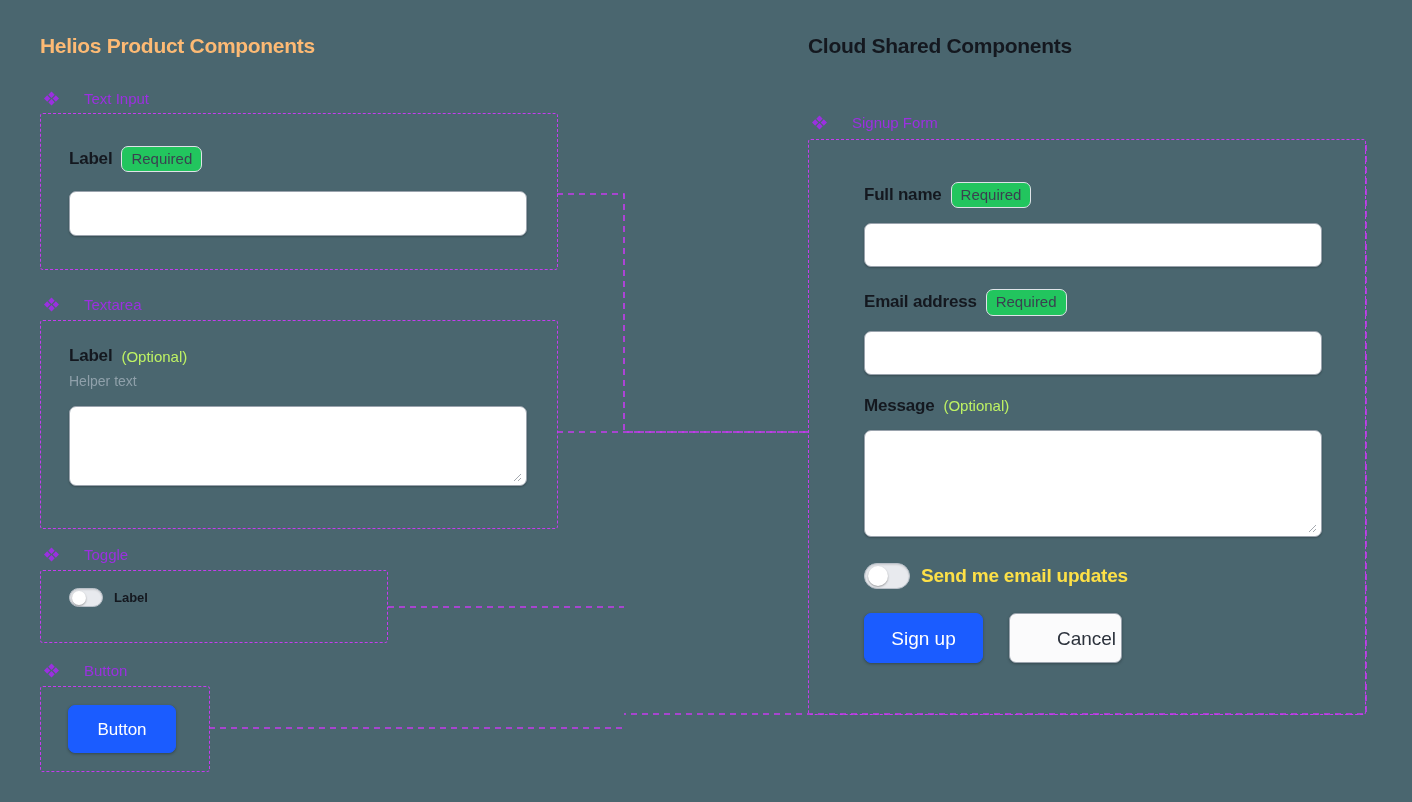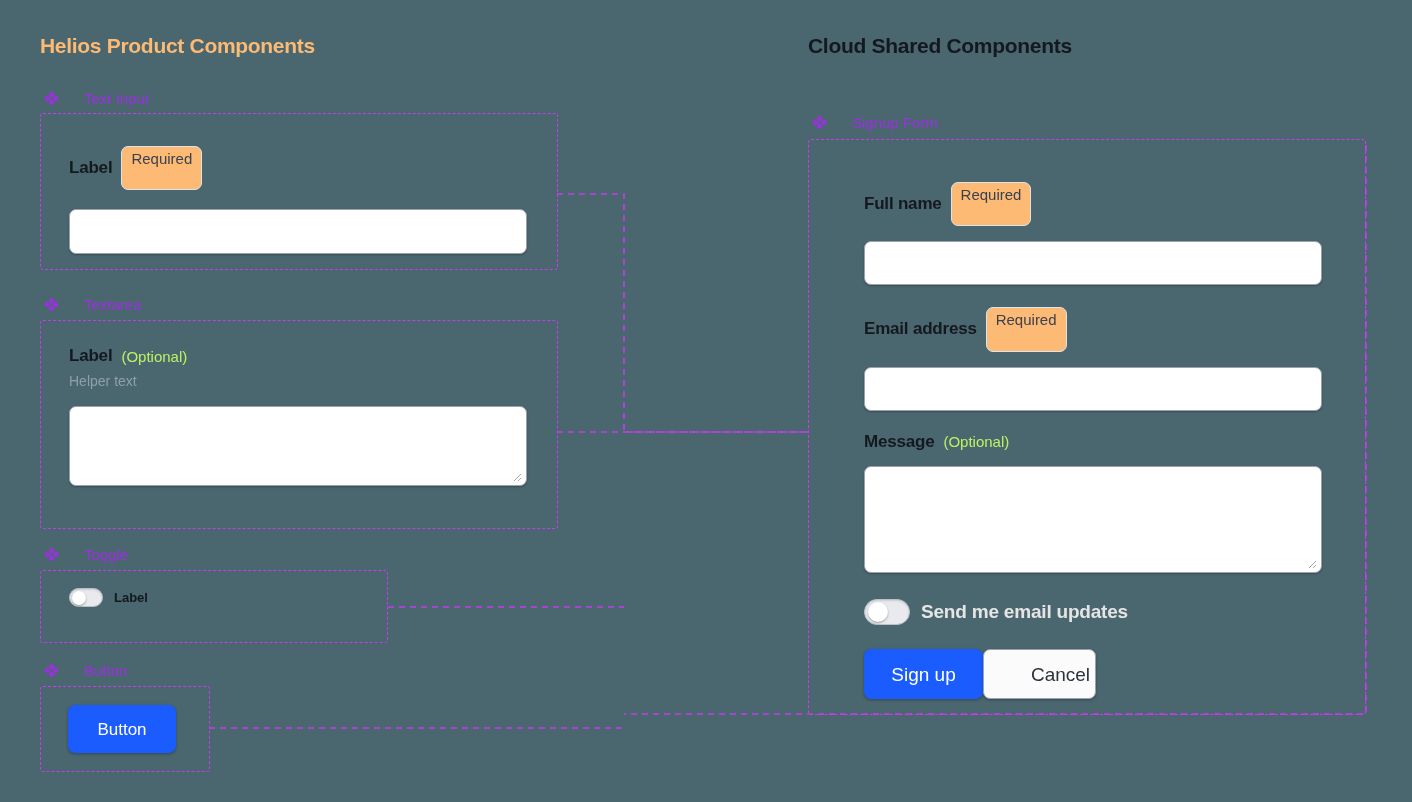--- a/index.html
+++ b/index.html
@@ -43,22 +43,22 @@
     border-radius:3px;
   }
 
   
   .lbl-row { display:flex; align-items:center; gap:9px; }
   .lbl {
     font-size:17px; font-weight:700; color:#14181f;
     letter-spacing:-0.2px; line-height:1.1;
   }
   .badge {
-    font-size:15px; color:#3a4150; background:#fdba74;
-    border-radius:7px; padding:3px 9px 22px; line-height:1.15;
+    font-size:15px; color:#3a4150; background:#22c55e;
+    border-radius:7px; padding:3px 9px 4px; line-height:1.15;
     border:1px solid #dfe3e8;
   }
   .optional { font-size:15px; color:#bef264; font-weight:400; }
   .helper { font-size:14px; color:#8fa0aa; margin-top:7px; }
 
   .tf {
     background:#fff; border:1px solid #9aa3ad; border-radius:7px;
     box-shadow:0 1px 2px rgba(0,0,0,.25);
   }
   .ta {
@@ -80,21 +80,21 @@
     box-shadow:inset 0 1px 2px rgba(0,0,0,.12);
   }
   .tgl::after {
     content:""; position:absolute; left:2px; top:1.5px;
     width:14px; height:14px; border-radius:50%;
     background:#fff; box-shadow:0 1px 2px rgba(0,0,0,.35);
   }
   .tgl-lbl { font-size:13px; font-weight:700; color:#14181f; }
   .tgl-lg { width:46px; height:26px; border-radius:15px; flex:0 0 46px; }
   .tgl-lg::after { width:20px; height:20px; left:3px; top:2px; }
-  .tgl-lg-lbl { font-size:19px; font-weight:700; color:#e5e5e5; letter-spacing:-0.2px; }
+  .tgl-lg-lbl { font-size:19px; font-weight:700; color:#fde047; letter-spacing:-0.2px; }
 
   
   .btn {
     font-family:"Liberation Sans", sans-serif;
     border-radius:7px; cursor:pointer; line-height:1;
     display:inline-flex; align-items:center; justify-content:center;
   }
   .btn-primary {
     background:#1b5cff; color:#fff; border:1px solid #1b5cff;
     box-shadow:0 1px 3px rgba(0,0,0,.3);
@@ -258,17 +258,17 @@
     </svg>
   </div>
 
   
   <div class="tgl-row" style="margin:26px 0 0 55px;">
     <span class="tgl tgl-lg"></span>
     <span class="tgl-lg-lbl">Send me email updates</span>
   </div>
 
   
-  <div style="display:flex; margin:24px 0 0 55px;">
+  <div style="display:flex; gap:26px; margin:24px 0 0 55px;">
     <button class="btn btn-primary" style="width:119px; height:50px; font-size:19px;">Sign up</button>
     <button class="btn btn-secondary" style="width:113px; height:50px; font-size:19px;">Cancel</button>
   </div>
 </div>
 
 </body></html>

